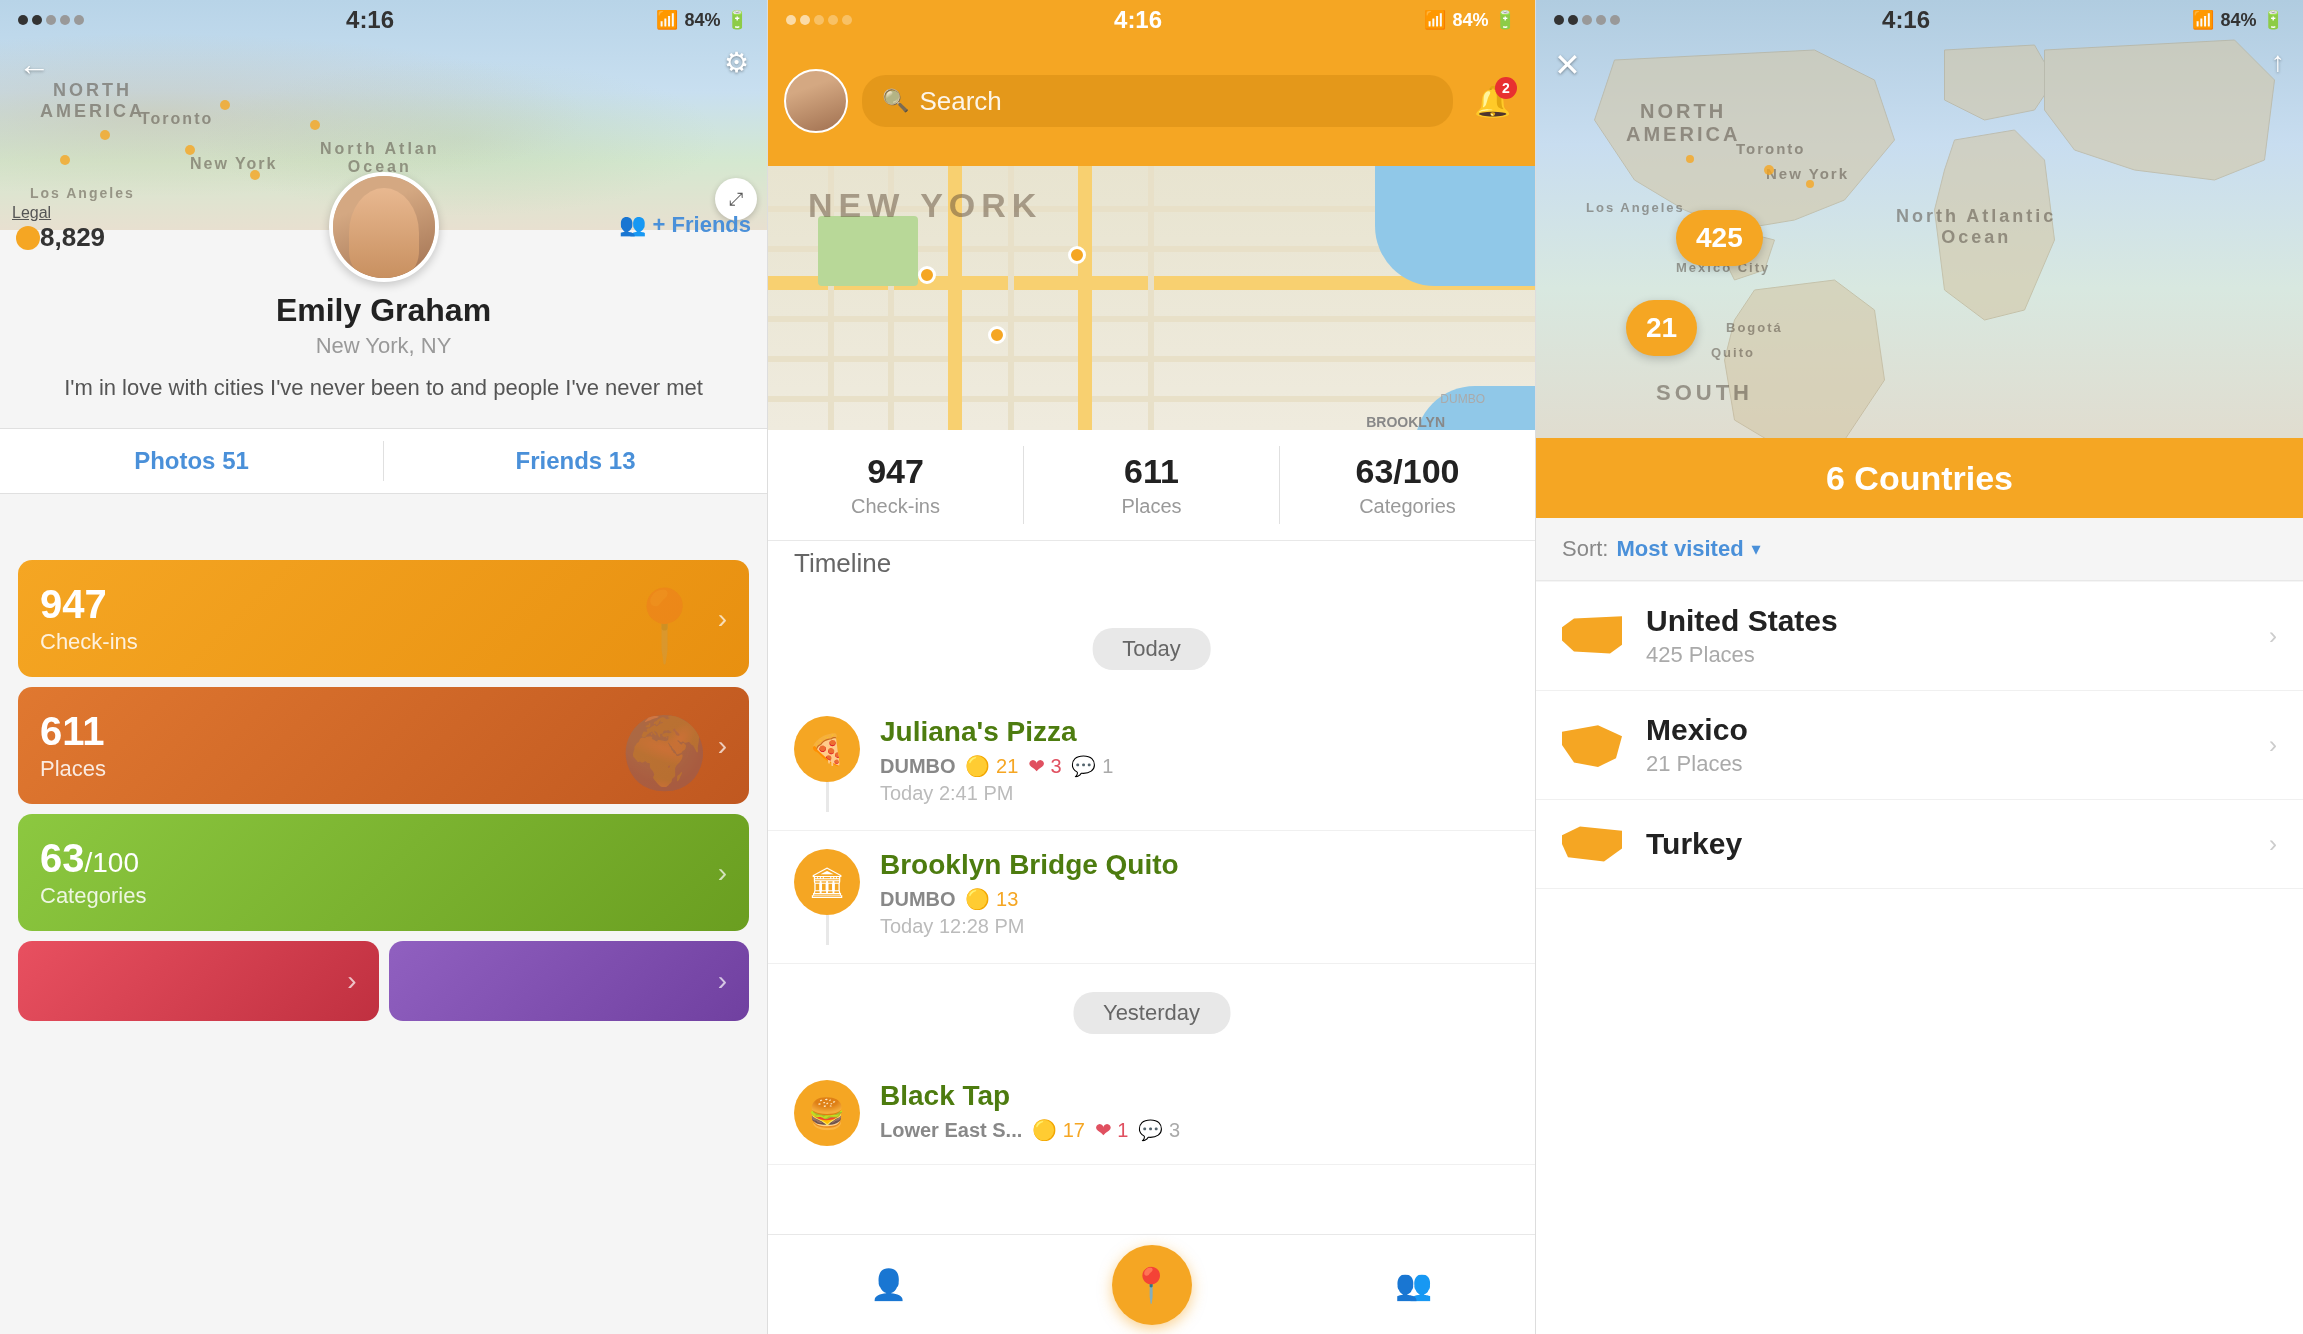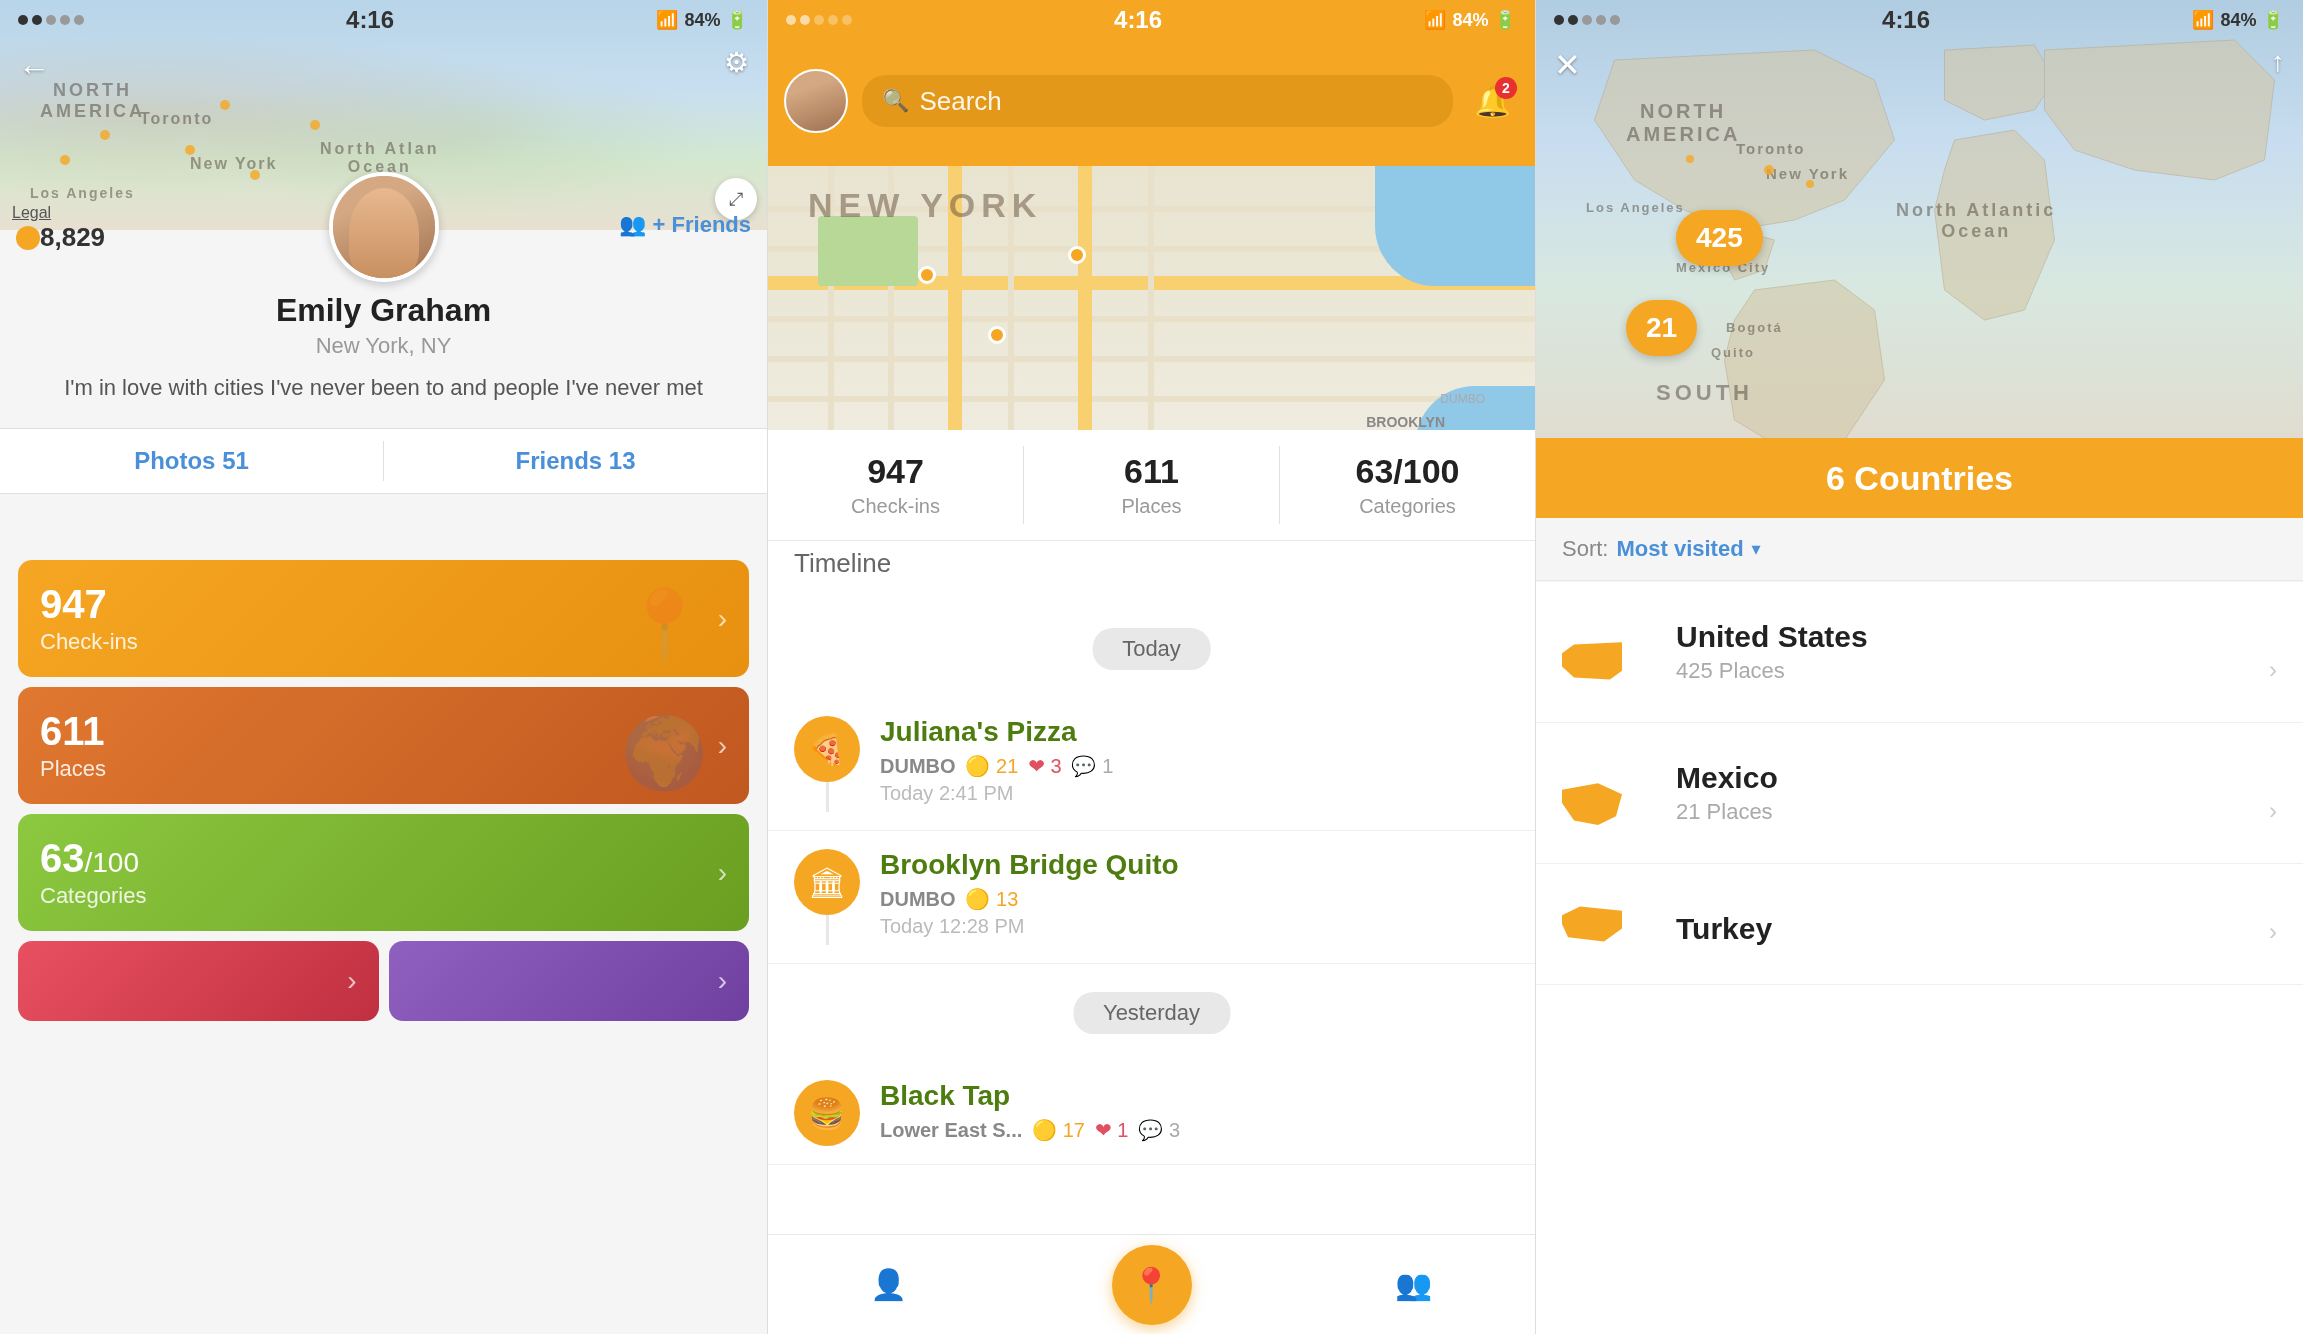--- a/index.html
+++ b/index.html
@@ -617,24 +617,23 @@
     .country-list {
       position: absolute;
       top: 582px;
       left: 0; right: 0;
       bottom: 0;
       background: white;
     }
 
     .country-item {
       display: flex;
-      align-items: flex-end;
-      padding: 38px 26px;
+      align-items: center;
+      padding: 22px 26px;
       border-bottom: 1px solid #f0f0f0;
-      gap: 30px;
     }
     .country-flag {
       width: 60px;
       height: 44px;
       margin-right: 24px;
       flex-shrink: 0;
     }
     
     .flag-usa {
       background: #F5A623;
@@ -980,21 +979,21 @@
       <path d="M410,50 L500,45 L520,80 L500,110 L450,120 L410,100 Z" fill="#d4c8a8" stroke="#b8aa88" stroke-width="1"></path>
 
       <path d="M420,140 L480,130 L510,160 L520,240 L490,310 L450,320 L410,290 L400,210 L410,170 Z" fill="#d4c8a8" stroke="#b8aa88" stroke-width="1"></path>
 
       <path d="M510,50 L700,40 L740,80 L730,160 L680,180 L600,170 L540,150 L510,110 Z" fill="#d4c8a8" stroke="#b8aa88" stroke-width="1"></path>
 
       <rect width="770" height="480" fill="none"></rect>
     </svg>
 
     <div class="continent-label" style="top:100px;left:90px;font-size:20px;">NORTH<br>AMERICA</div>
-    <div class="continent-label" style="top:200px;left:360px;font-size:18px;">North Atlantic<br>Ocean</div>
+    <div class="continent-label" style="top:206px;left:360px;font-size:18px;">North Atlantic<br>Ocean</div>
     <div class="ml" style="top:140px;left:200px;font-size:15px;">Toronto</div>
     <div class="ml" style="top:165px;left:230px;font-size:15px;">New York</div>
     <div class="ml" style="top:200px;left:50px;font-size:13px;">Los Angeles</div>
     <div class="ml" style="top:260px;left:140px;font-size:13px;">Mexico City</div>
     <div class="ml" style="top:320px;left:190px;font-size:13px;">Bogotá</div>
     <div class="ml" style="top:345px;left:175px;font-size:13px;text-align:center;">Quito</div>
     <div class="continent-label" style="top:380px;left:120px;font-size:22px;letter-spacing:4px;">SOUTH</div>
 
     <div class="map-dot" style="top:165px;left:228px;"></div>
     <div class="map-dot" style="top:180px;left:270px;width:8px;height:8px;"></div>

